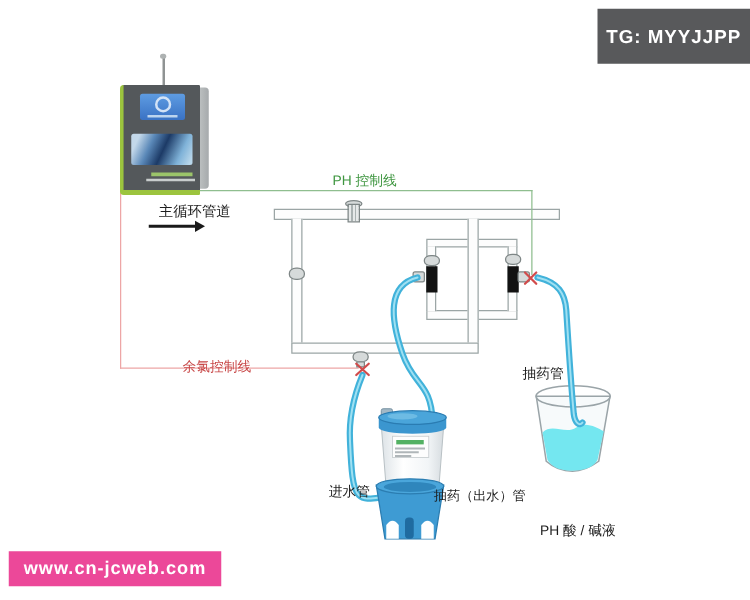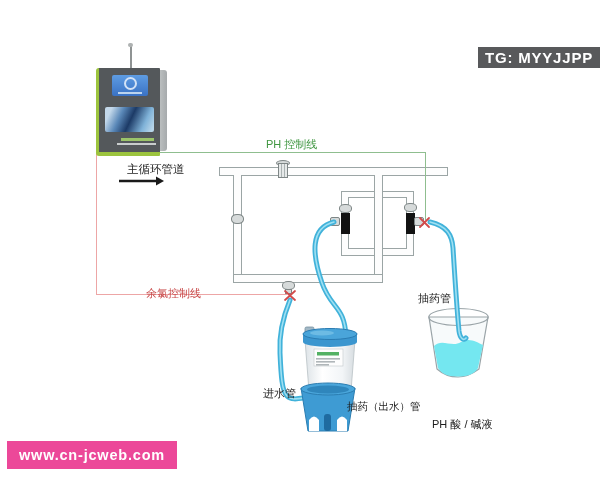--- a/index.html
+++ b/index.html
@@ -2,21 +2,21 @@
 <html><head>
 <meta charset="utf-8">
 <style>
   html,body{margin:0;padding:0;background:#fff;}
   .canvas{position:relative;width:600px;height:480px;background:#ffffff;overflow:hidden;
           font-family:"Liberation Sans","DejaVu Sans",sans-serif;}
   .abs{position:absolute;}
   
   .badge{position:absolute;display:flex;align-items:center;justify-content:center;
          color:#fff;font-weight:bold;font-size:15px;letter-spacing:0.8px;}
-  .badge-tr{left:478px;top:7px;width:122px;height:21px;background:#58595b;margin-top:40px;}
+  .badge-tr{left:478px;top:7px;width:122px;height:44px;background:#58595b;}
   .badge-bl{left:7px;top:441px;width:170px;height:28px;background:#ec4899;font-size:14.5px;}
   
   .antenna{left:130px;top:45px;width:2px;height:25px;background:#8f9393;}
   .antenna-tip{left:128px;top:43px;width:5px;height:4px;background:#aeb2b2;border-radius:2px;}
   .dev-side{left:156px;top:70px;width:11px;height:81px;background:linear-gradient(90deg,#c6caca,#a6aaac);border-radius:0 3px 3px 0;}
   .dev-front{left:96px;top:68px;width:61px;height:84px;background:#54585b;
              border-left:3px solid #9cc43e;border-bottom:4px solid #9cc43e;border-radius:3px 1px 1px 3px;}
   .dev-screen{left:112px;top:75px;width:36px;height:21px;border-radius:2px;
               background:linear-gradient(180deg,#5e9ce2,#3a72c4);display:flex;flex-direction:column;align-items:center;justify-content:center;}
   .screen-logo{width:9px;height:9px;border:2px solid #d2e2f6;border-radius:50%;}
@@ -144,19 +144,19 @@
       <line x1="119" y1="181" x2="156" y2="181" stroke="#1a1a1a" stroke-width="2.4"></line>
       <polygon points="156,176.5 164,181 156,185.5" fill="#1a1a1a"></polygon>
     </g>
   </svg>
 
   <div class="lbl" style="left:111px;top:162px;font-size:11.5px;margin-left:16px;">主循环管道</div>
   <div class="lbl lbl-green" style="left:266px;top:137px;font-size:11px;">PH 控制线</div>
   <div class="lbl lbl-red" style="left:146px;top:286px;font-size:11px;">余氯控制线</div>
   <div class="lbl" style="left:418px;top:291px;font-size:11px;">抽药管</div>
   <div class="lbl" style="left:263px;top:386px;font-size:11px;">进水管</div>
-  <div class="lbl" style="left:347px;top:400px;font-size:10.5px;">抽药（出水）管</div>
+  <div class="lbl" style="left:347px;top:390px;font-size:10.5px;">抽药（出水）管</div>
   <div class="lbl" style="left:432px;top:377px;font-size:11px;margin-top:40px;">PH 酸 / 碱液</div>
 
   <div class="badge badge-tr">TG: MYYJJPP</div>
   <div class="badge badge-bl">www.cn-jcweb.com</div>
 
 </div>
 
 </body></html>

